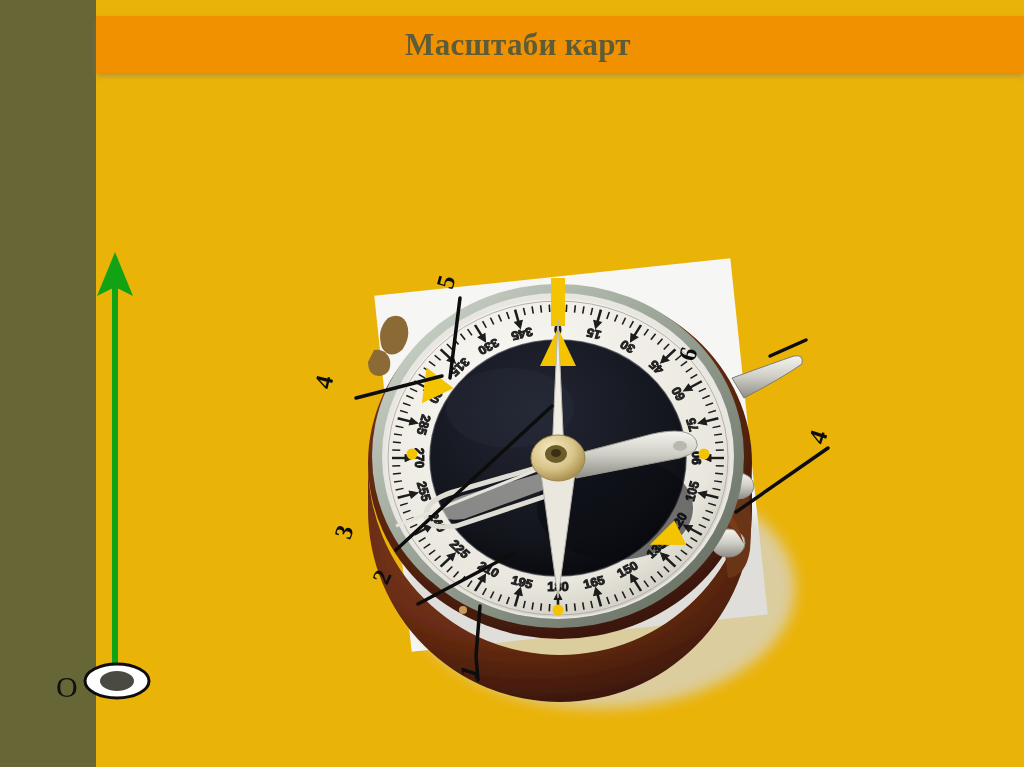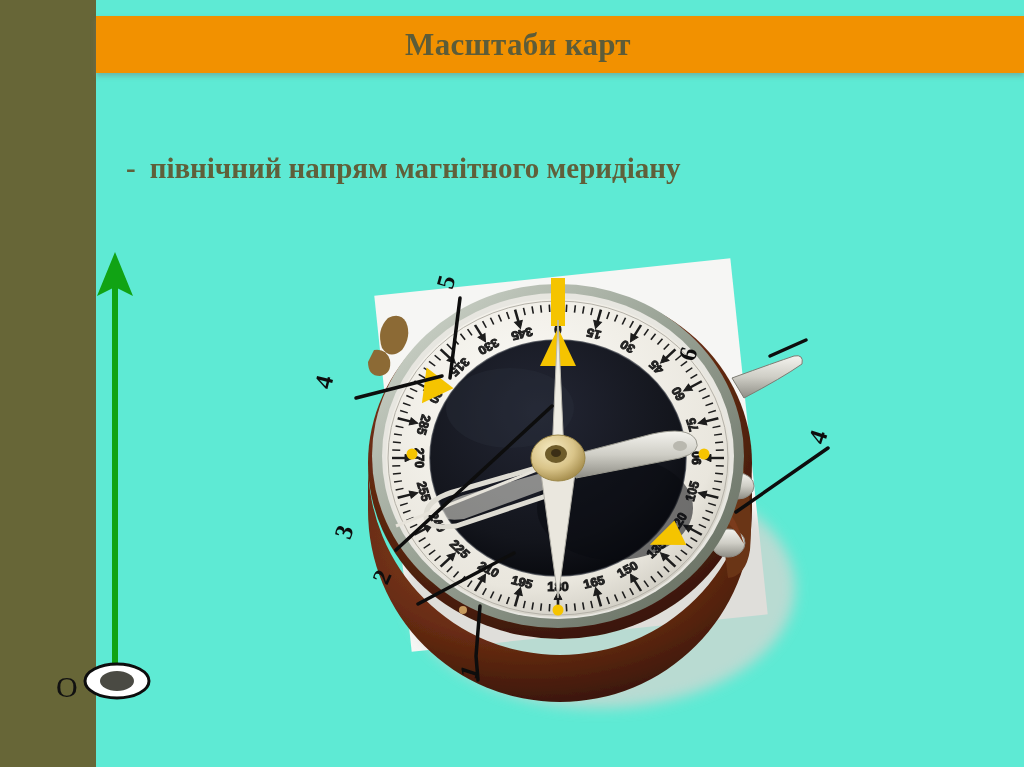--- a/index.html
+++ b/index.html
@@ -10,21 +10,21 @@
   body {
     width: 1024px;
     height: 767px;
     position: relative;
     overflow: hidden;
     font-family: "Liberation Serif", serif;
   }
   .slide {
     position: absolute;
     inset: 0;
-    background: #5eead4;
+    background: #eab308;
   }
   
   .sidebar {
     position: absolute;
     left: 0;
     top: 0;
     width: 96px;
     height: 767px;
     background: #676637;
   }
@@ -117,23 +117,20 @@
 <body>
 
 <div class="slide">
 
   <div class="sidebar"></div>
 
   <div class="title-band">
     <div class="title-text">Масштаби карт</div>
   </div>
 
-  <div class="bullet-line">
-    <span class="bullet-dash">-</span><span>північний напрям магнітного меридіану</span>
-  </div>
 
   <div class="arrow-group">
     <svg class="arrow-svg" width="90" height="450" viewBox="0 0 90 450">
       <line x1="33" y1="430" x2="33" y2="28" stroke="#11A314" stroke-width="6"></line>
       <polygon points="33,4 15,48 33,39 51,48" fill="#11A314"></polygon>
     </svg>
     <svg width="70" height="42" viewBox="0 0 70 42" style="position:absolute;left:0px;top:412px;">
       <ellipse cx="35" cy="21" rx="32" ry="17" fill="#ffffff" stroke="#0d0d0d" stroke-width="3"></ellipse>
       <ellipse cx="35" cy="21" rx="17" ry="10" fill="#4A4A43"></ellipse>
     </svg>

